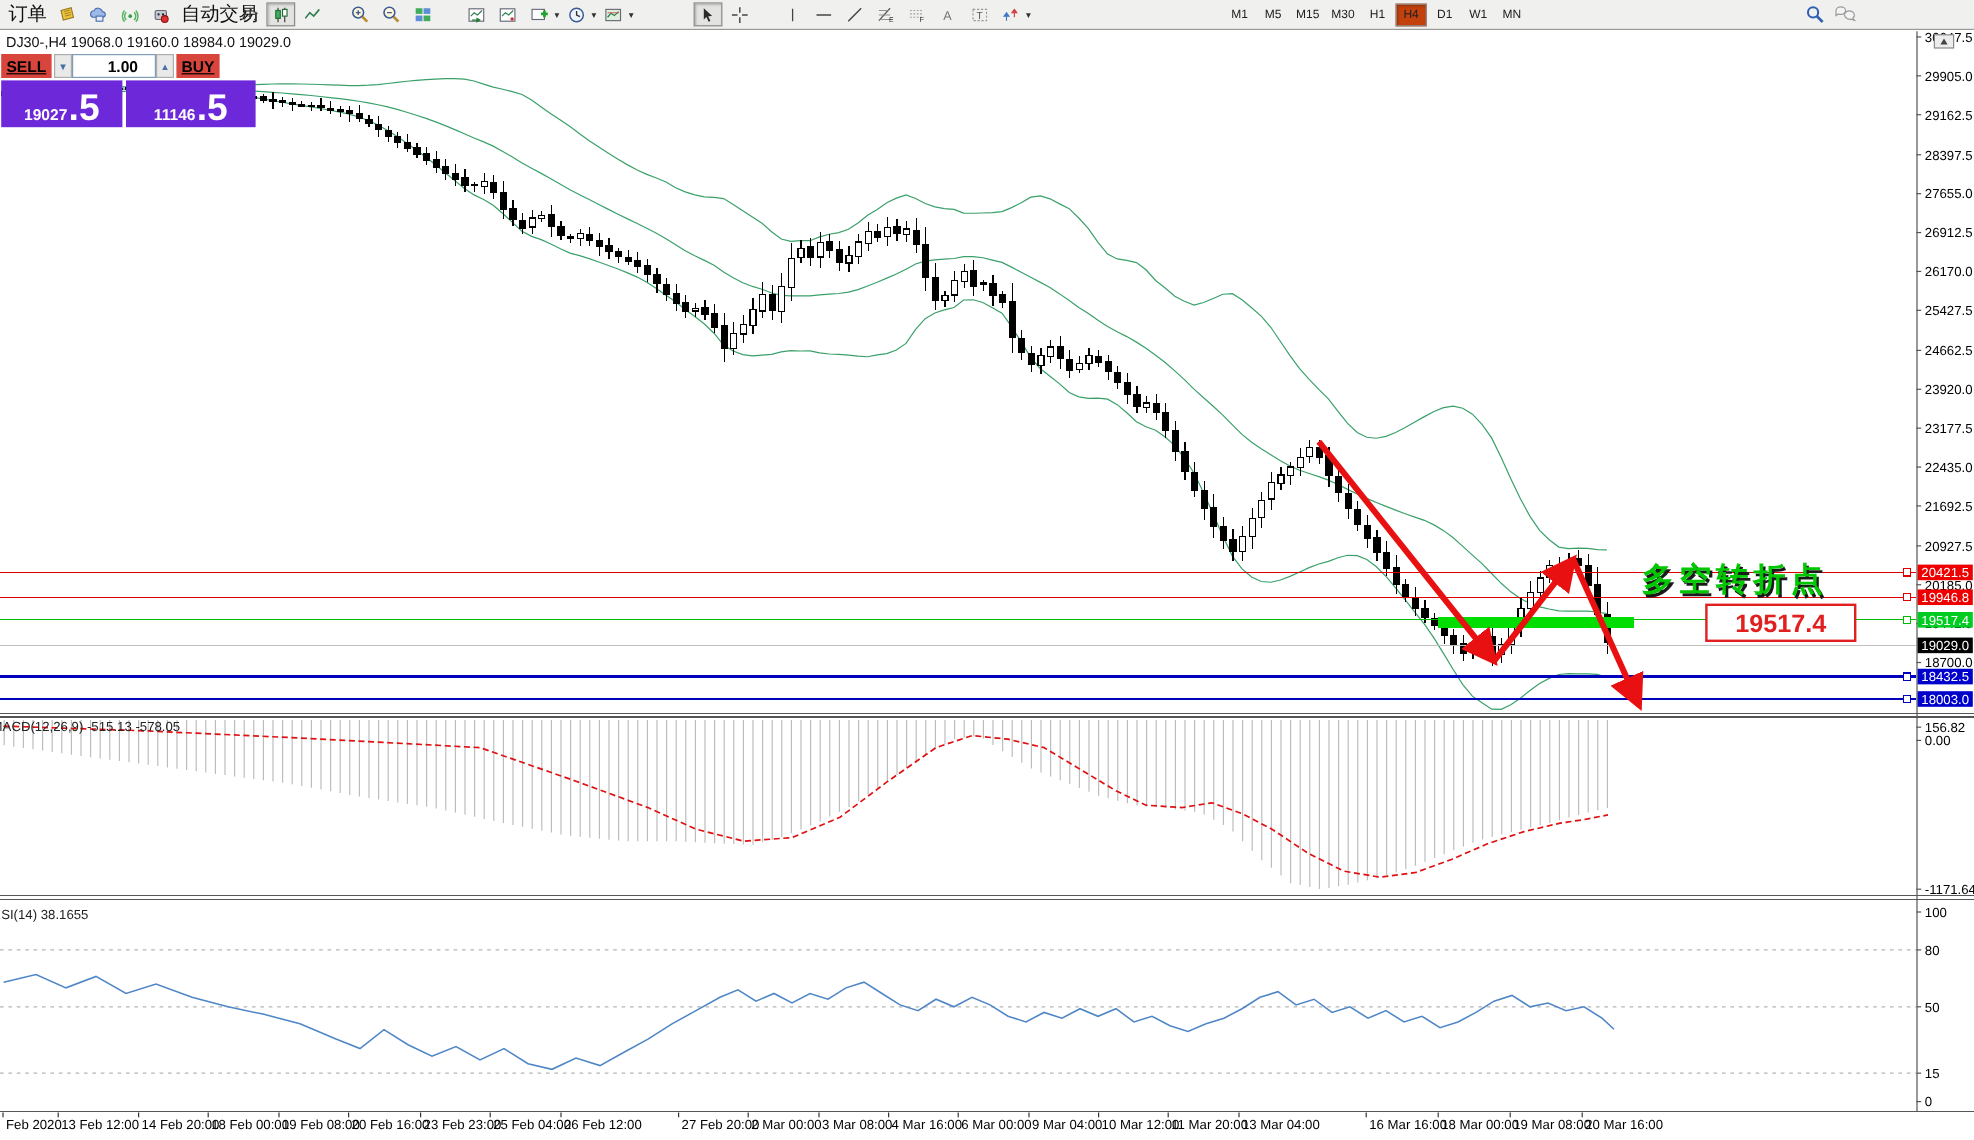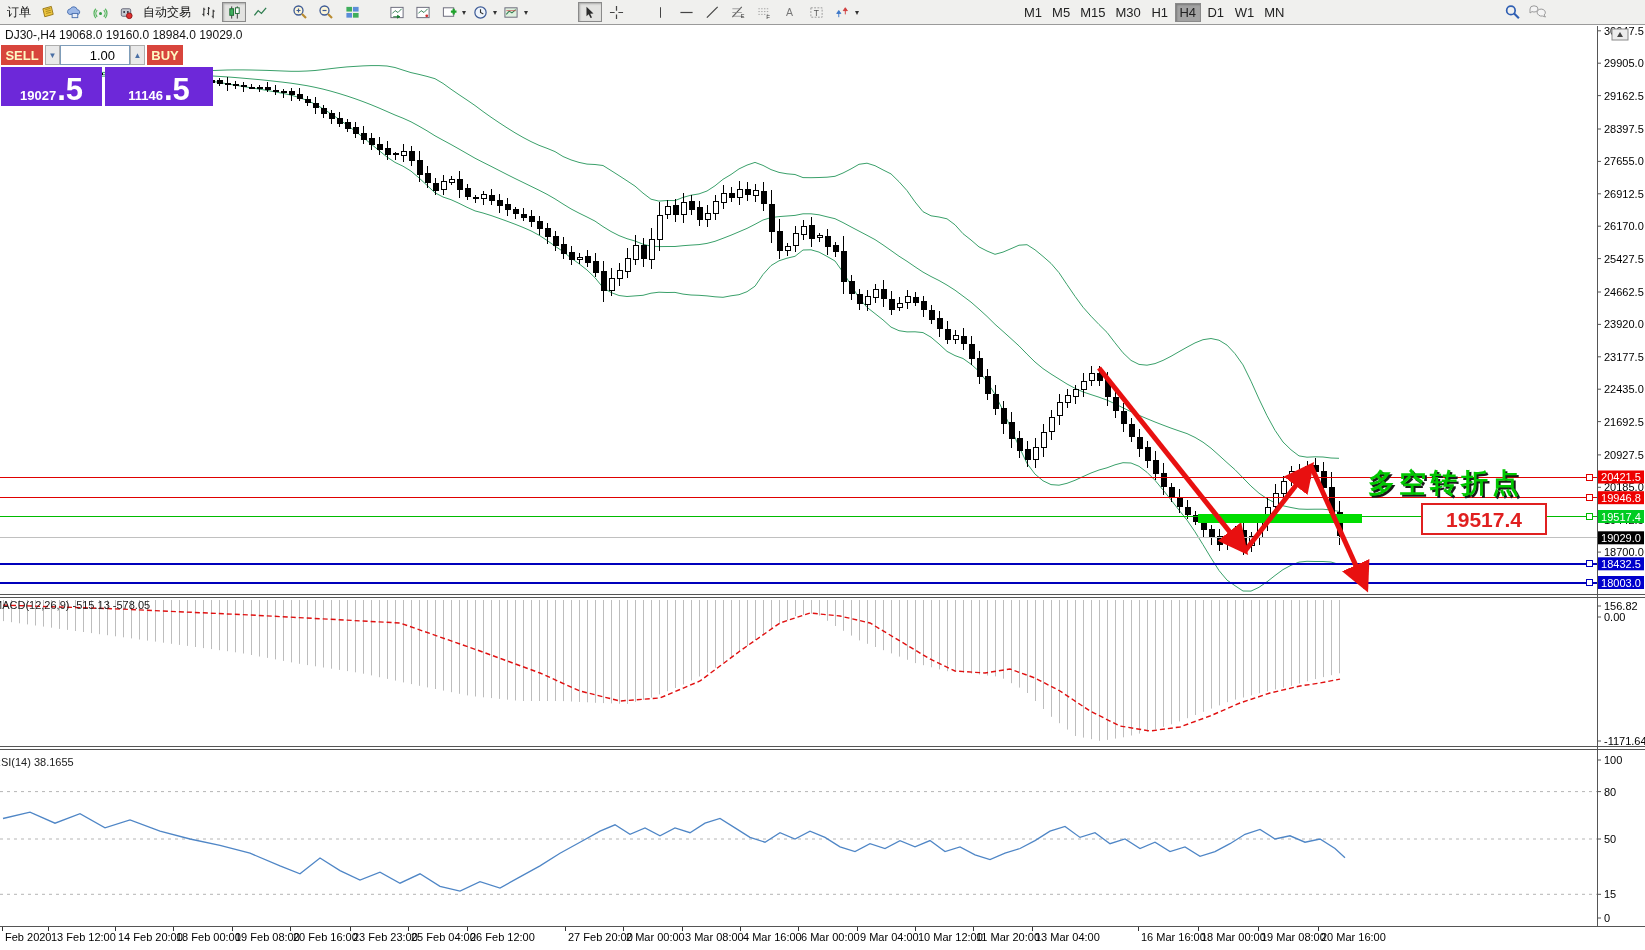--- a/index.html
+++ b/index.html
@@ -4,36 +4,36 @@
 <style>
   html,body{margin:0;padding:0;background:#f0f0f0;font-family:"Liberation Sans",sans-serif;}
   #stage{position:relative;width:1645px;height:950px;background:#fff;overflow:hidden;}
   
   #toolbar{position:absolute;top:0;left:0;width:1645px;height:24px;background:#f0f0ee;
     border-bottom:1px solid #9a9a9a;z-index:20;}
   .tb-cluster{position:absolute;top:0;height:24px;display:flex;align-items:center;gap:2px;}
   .tb-btn{width:24px;height:20px;display:flex;align-items:center;justify-content:center;
     border:1px solid transparent;box-sizing:border-box;}
   .tb-btn.pressed{border:1px solid #8a8a8a;background:#e3e3e1;box-shadow:inset 1px 1px 2px rgba(0,0,0,.25);}
-  .tb-text{font-size:12px;color:#111;padding:0 3px;white-space:nowrap;}
+  .tb-text{font-size:16px;color:#111;padding:0 3px;white-space:nowrap;}
   .tb-dd{font-size:8px;color:#333;margin-left:-1px;}
   .tf-btn{min-width:26px;height:19px;display:flex;align-items:center;justify-content:center;
-    font-size:13px;color:#222;border:1px solid transparent;box-sizing:border-box;padding:0 3px;text-align:right;}
-  .tf-btn.active{border:1px solid #8a8a8a;background:#a3a3a3;box-shadow:inset 1px 1px 2px rgba(0,0,0,.25);}
+    font-size:10px;color:#222;border:1px solid transparent;box-sizing:border-box;padding:0 3px;text-align:right;}
+  .tf-btn.active{border:1px solid #8a8a8a;background:#c2410c;box-shadow:inset 1px 1px 2px rgba(0,0,0,.25);}
   
   #trade-panel{position:absolute;left:1px;top:45px;width:212px;z-index:10;}
   #tp-row1{display:flex;height:20px;}
-  .tp-btn{background:#d8453c;color:#fef9c3;font-weight:bold;font-size:13px;display:flex;
-    align-items:center;justify-content:center;}
+  .tp-btn{background:#d8453c;color:#000000;font-weight:bold;font-size:13px;display:flex;
+    align-items:center;justify-content:center;text-decoration:underline;}
   #tp-sell-btn{width:42px;margin-right:2px;}
   #tp-buy-btn{width:36px;margin-left:2px;}
   .tp-spin{width:15px;background:#e9e9e9;border:1px solid #adadad;color:#4a6fa5;font-size:8px;
     display:flex;align-items:center;justify-content:center;box-sizing:border-box;}
   #tp-vol{width:70px;border:1px solid #7f9db9;background:#fff;font-size:13px;color:#000;
-    display:flex;align-items:center;justify-content:flex-end;padding-right:14px;box-sizing:border-box;}
+    display:flex;align-items:center;justify-content:flex-end;padding-right:14px;box-sizing:border-box;font-weight:bold;}
   #tp-row2{display:flex;margin-top:2px;height:39px;}
   .tp-price{background:#6d28d9;color:#fff;display:flex;align-items:flex-end;justify-content:center;
     padding-bottom:3px;}
   #tp-sell-price{width:101px;margin-right:3px;}
   #tp-buy-price{width:108px;}
   .tp-big{font-size:31px;font-weight:bold;line-height:26px;}
   .tp-small{font-size:13px;font-weight:bold;margin-right:1px;line-height:15px;}
   svg text{font-family:"Liberation Sans",sans-serif;}
 </style>
 </head>

